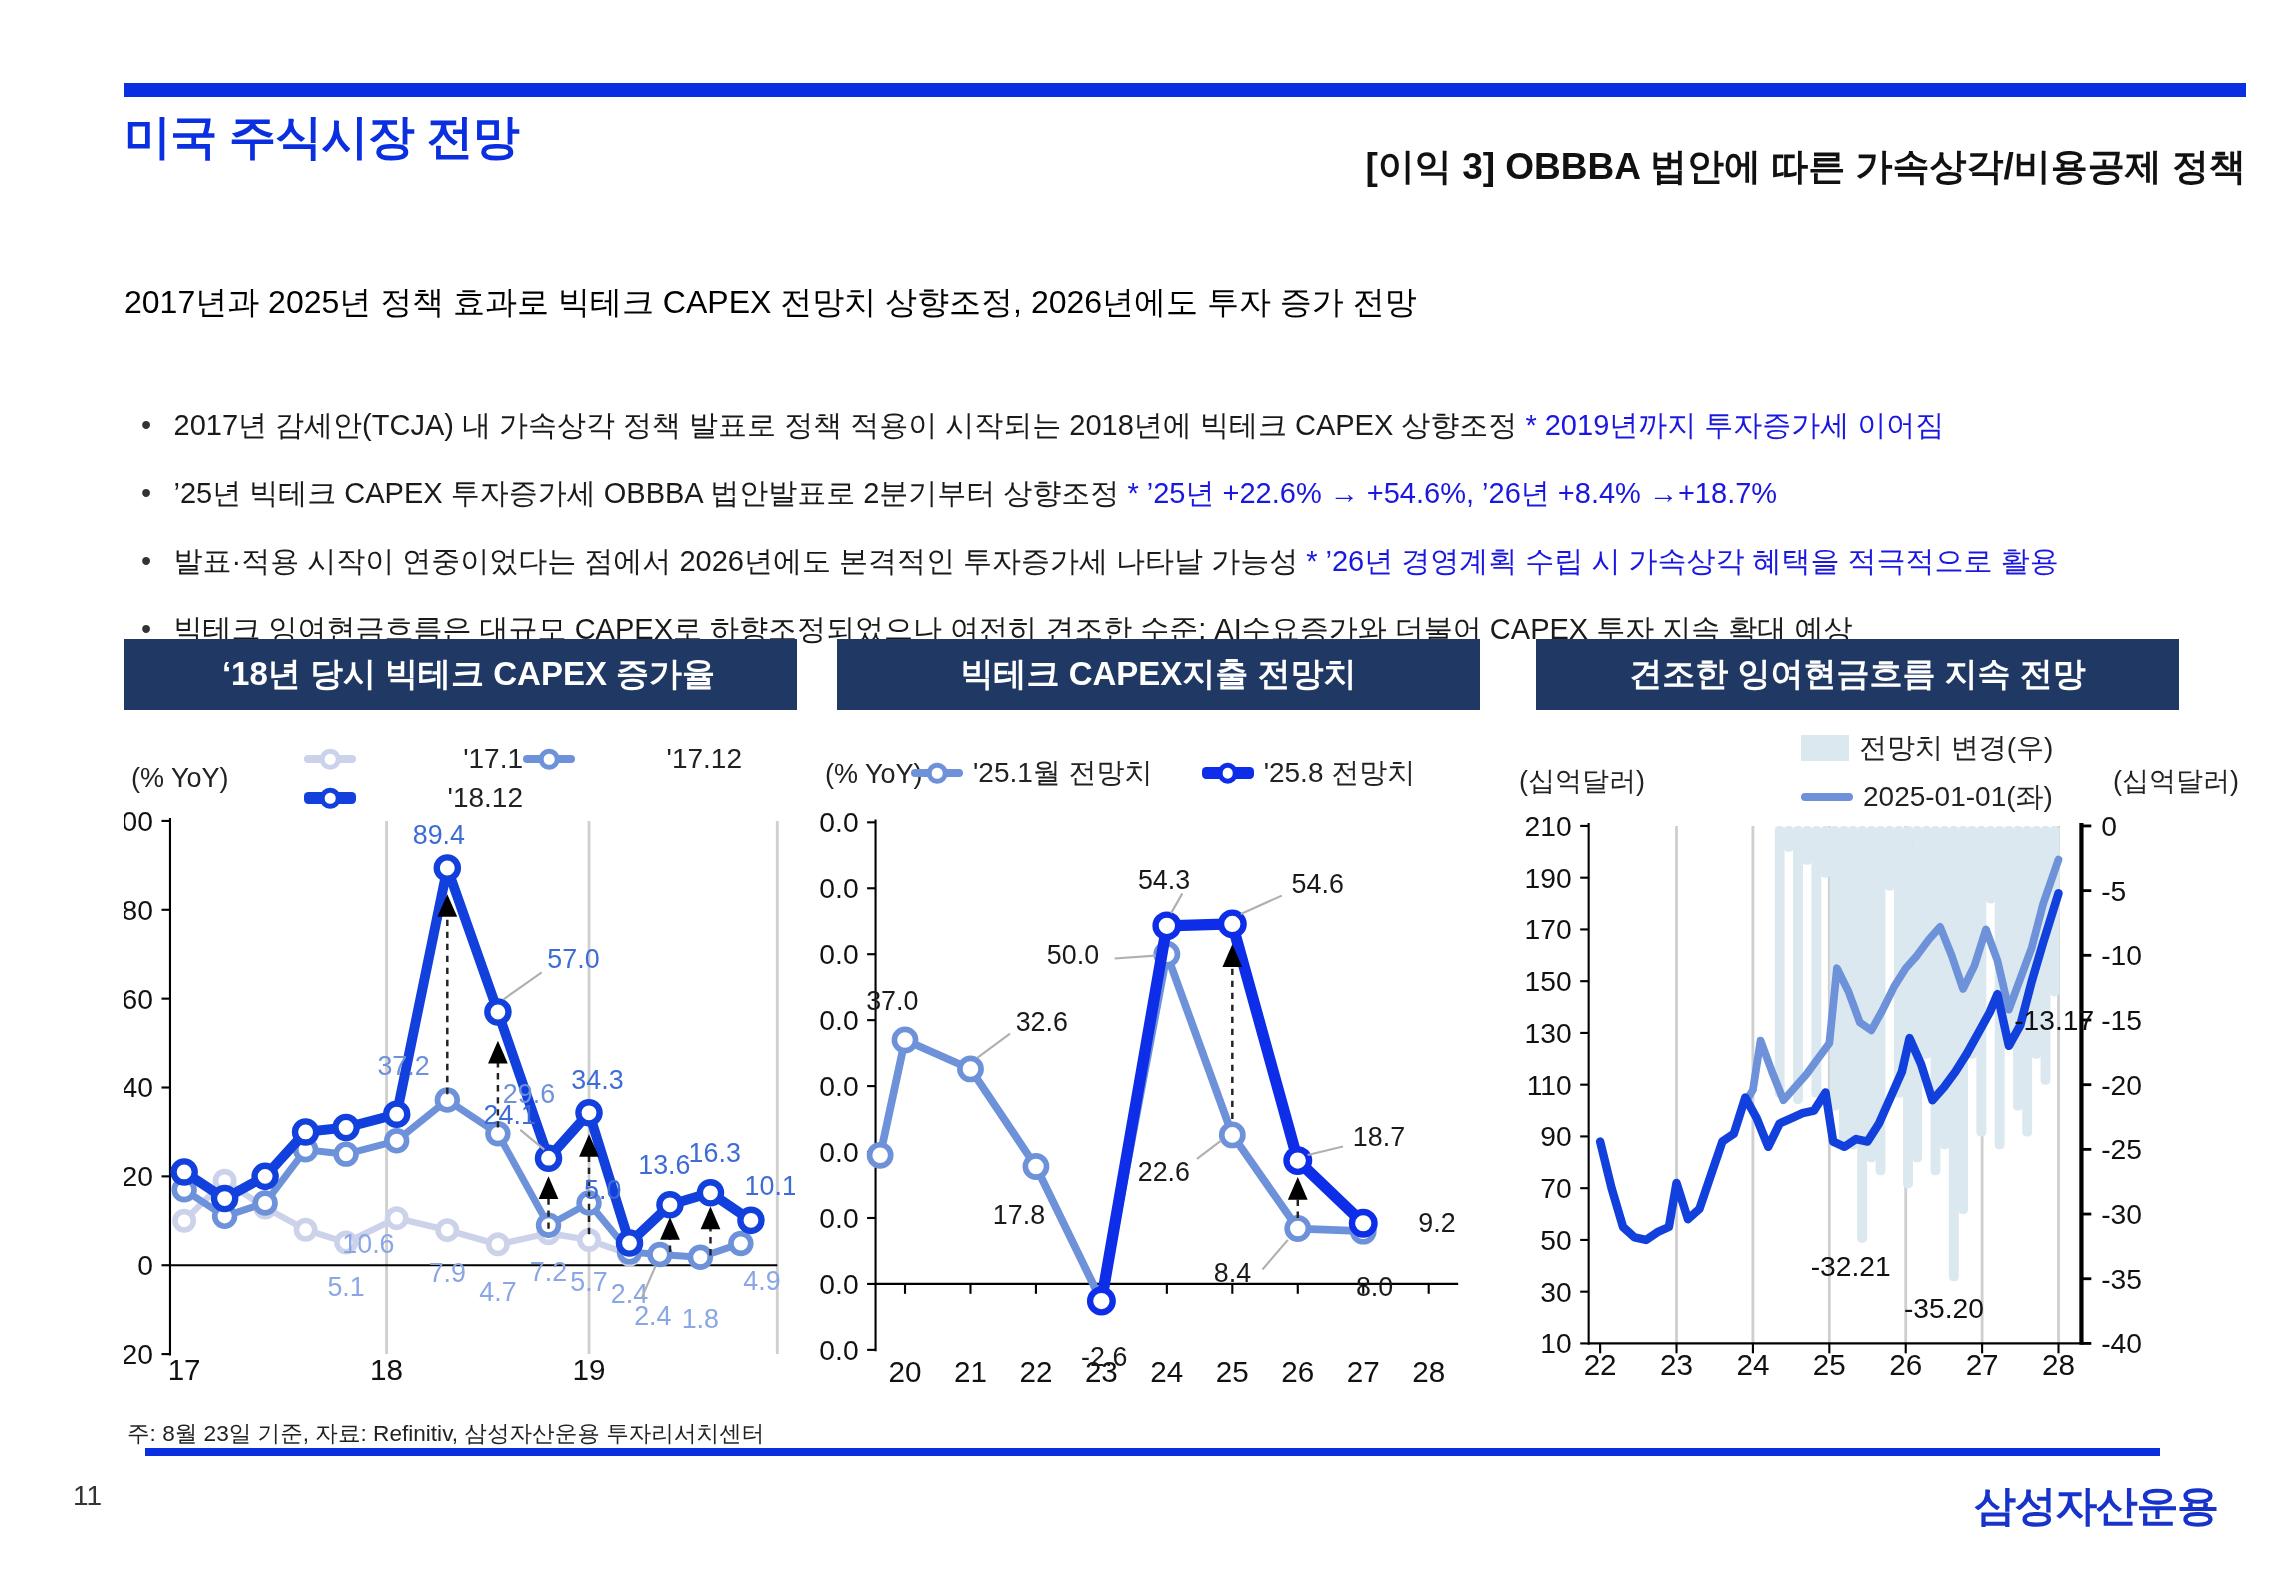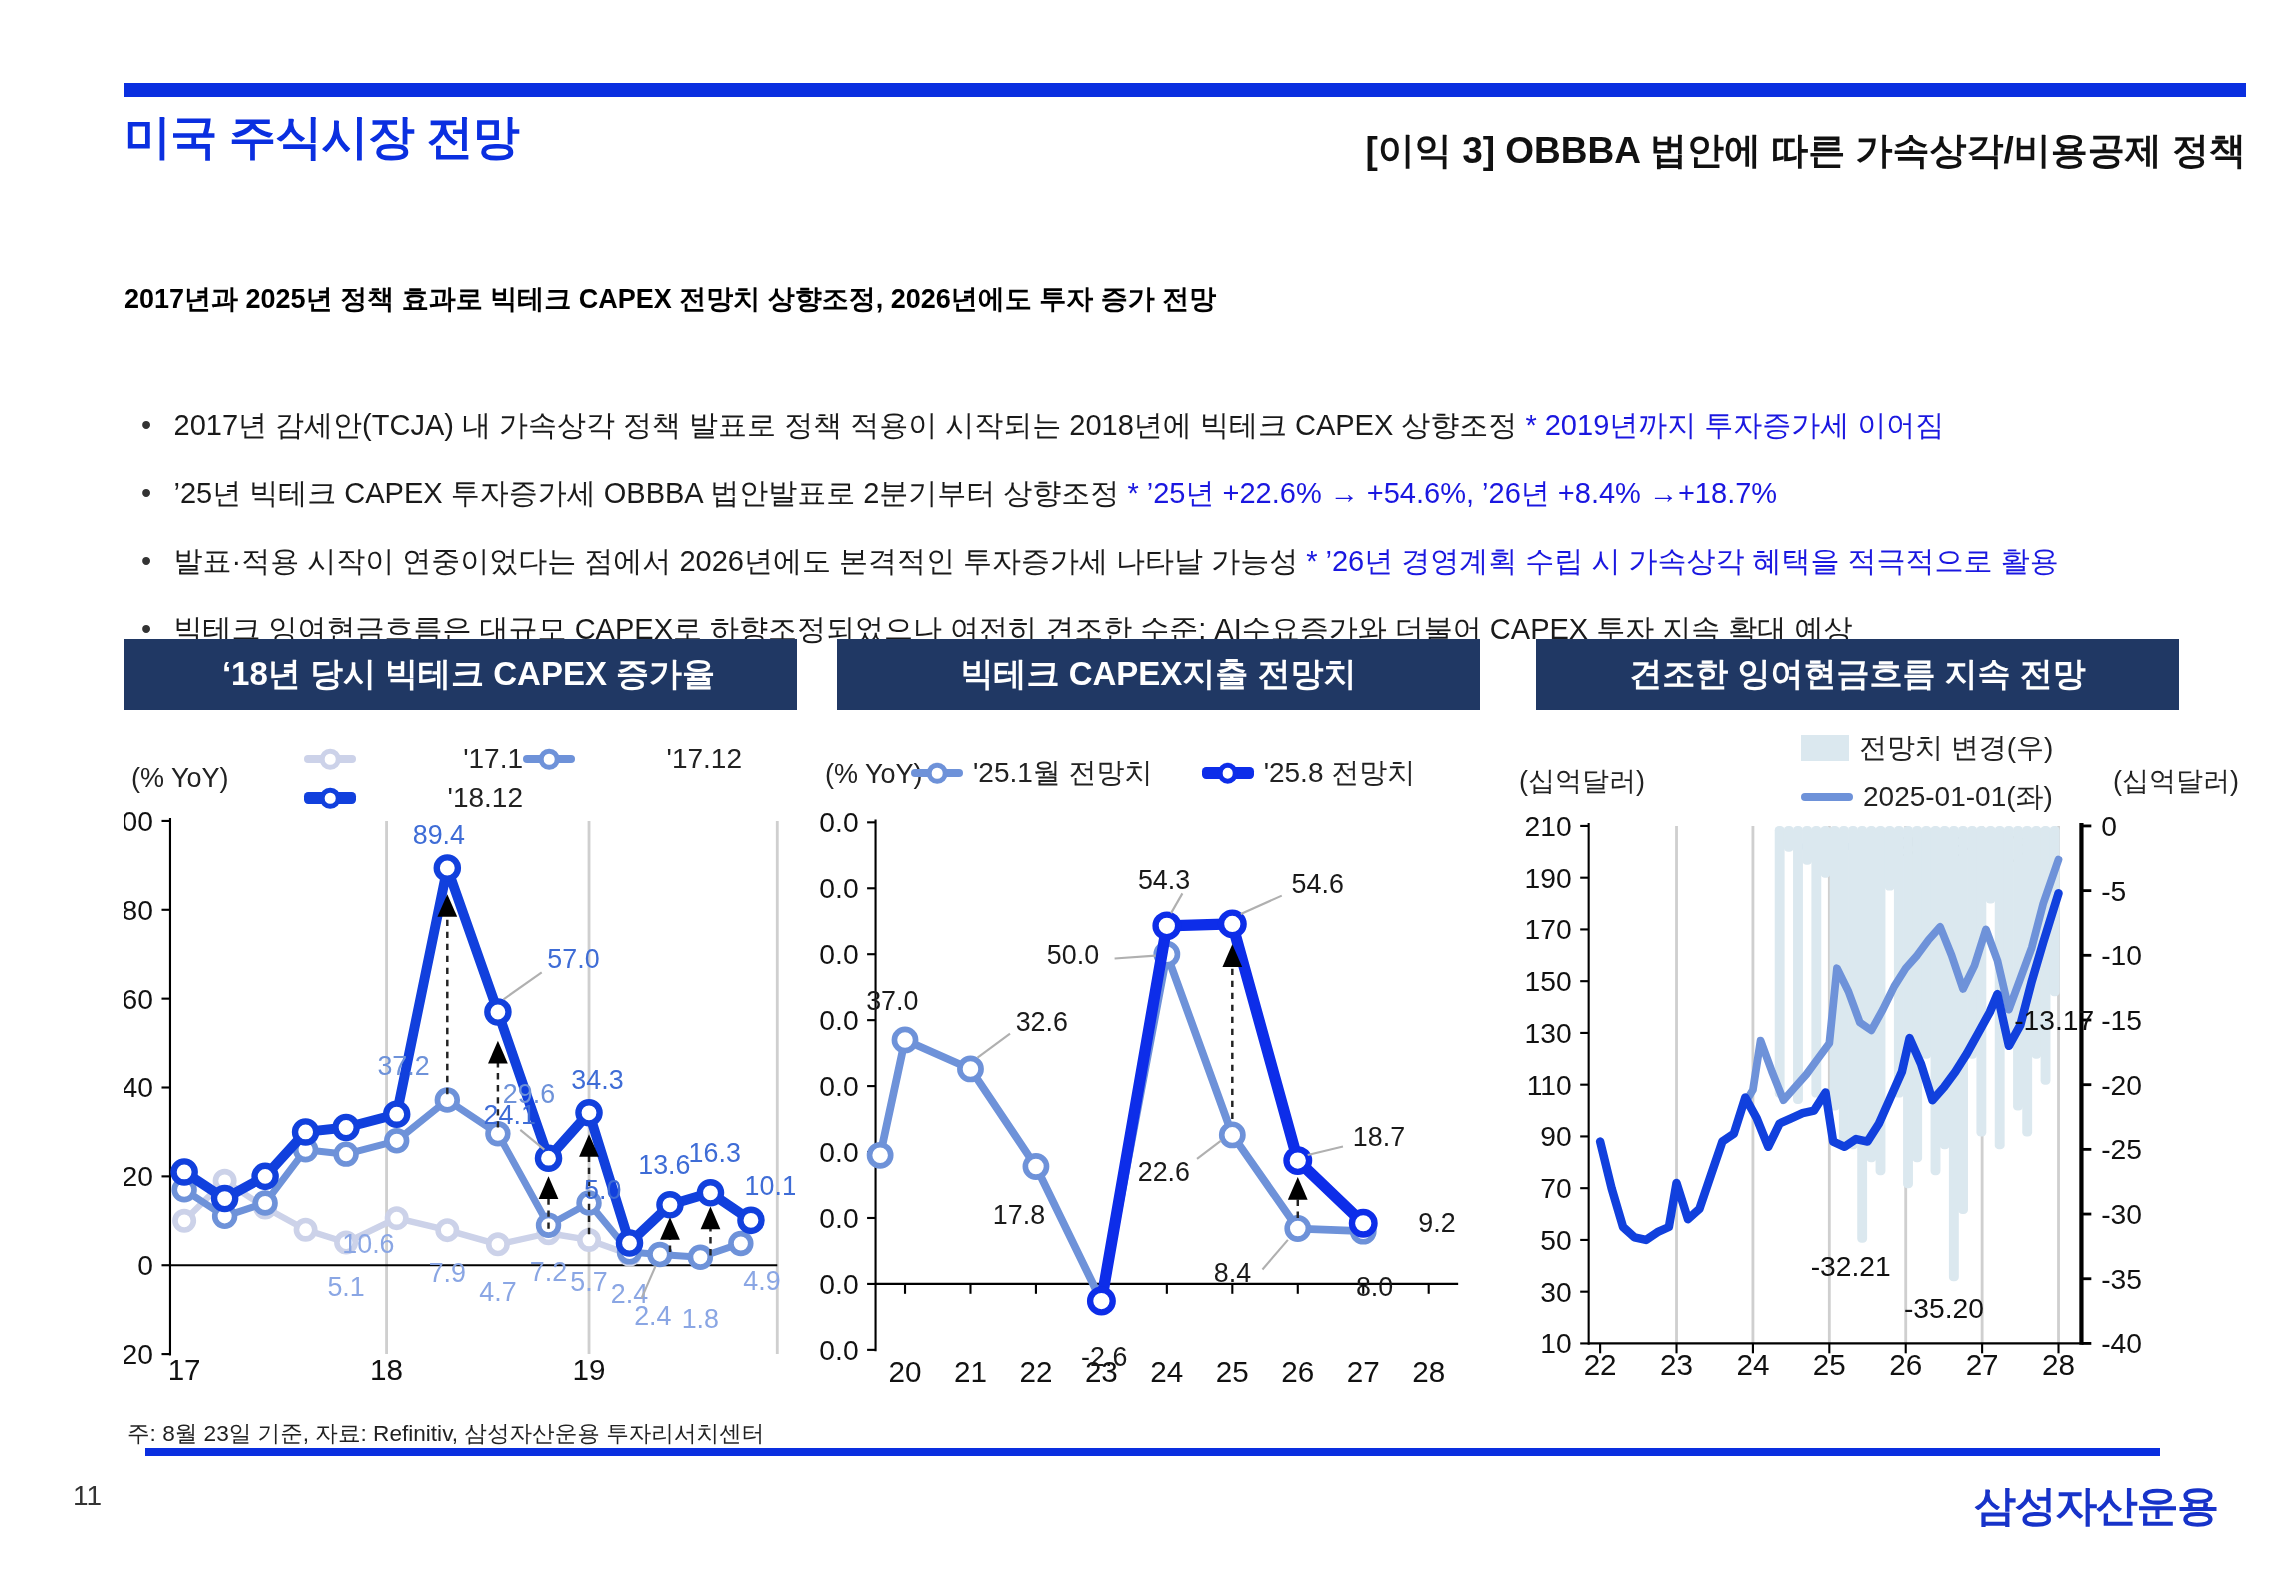--- a/index.html
+++ b/index.html
@@ -1,21 +1,21 @@
 <!DOCTYPE html>
 <html style="font-size:11.3px"><head>
 <meta charset="utf-8">
 <style>
   html,body{margin:0;padding:0;background:#ffffff;}
   body{width:2295px;height:1589px;font-family:"Liberation Sans",sans-serif;position:relative;overflow:hidden;}
   .abs{position:absolute;}
   .top-bar{left:124px;top:83px;width:2122px;height:14px;background:#0a2fe0;}
   .main-title{left:124px;top:106px;font-size:47px;font-weight:bold;color:#0a2fe0;letter-spacing:-0.7px;}
-  .header-right{left:1088px;top:126px;width:1158px;text-align:right;font-size:37px;font-weight:bold;color:#111;}
-  .headline{left:124px;top:281px;font-size:27px;font-weight:bold;color:#000;}
+  .header-right{left:1088px;top:142px;width:1158px;text-align:right;font-size:37px;font-weight:bold;color:#111;}
+  .headline{left:124px;top:281px;font-size:32px;font-weight:normal;color:#000;}
   .bullets{left:141px;top:378px;width:2084px;font-size:29px;color:#1a1a1a;}
   .bullets .li{margin-bottom:22.6px;margin-top:28px;}
   .bullets .dot{display:inline-block;width:32.5px;color:#333;}
   .hl{color:#1a17e0;}
   .panel-title{height:71px;background:#203864;color:#ffffff;font-size:33px;font-weight:bold;display:flex;align-items:center;justify-content:center;top:639px;}
   #pt1{left:124px;width:657px;padding-left:16px;}
   #pt2{left:837px;width:643px;}
   #pt3{left:1536px;width:643px;}
   .unit{font-size:27px;color:#222;}
   #unit1{left:131px;top:763px;}

